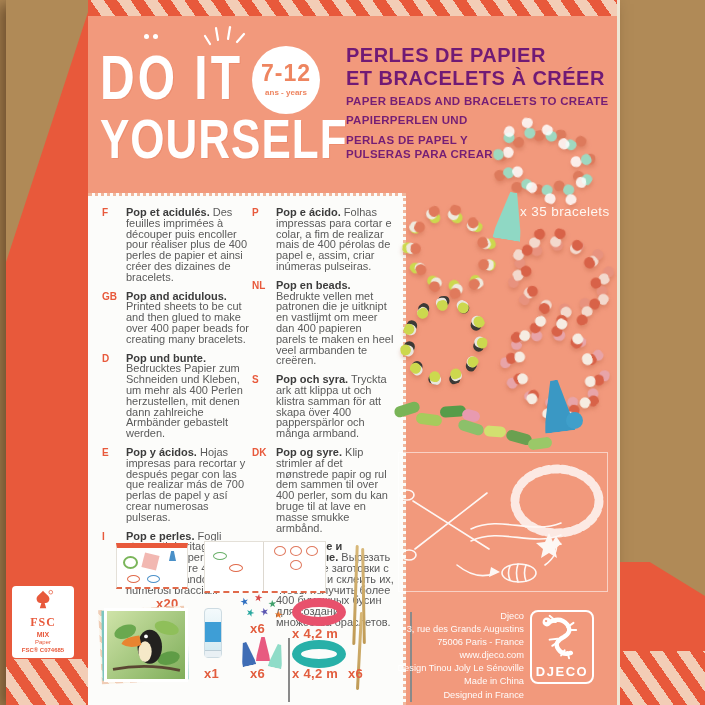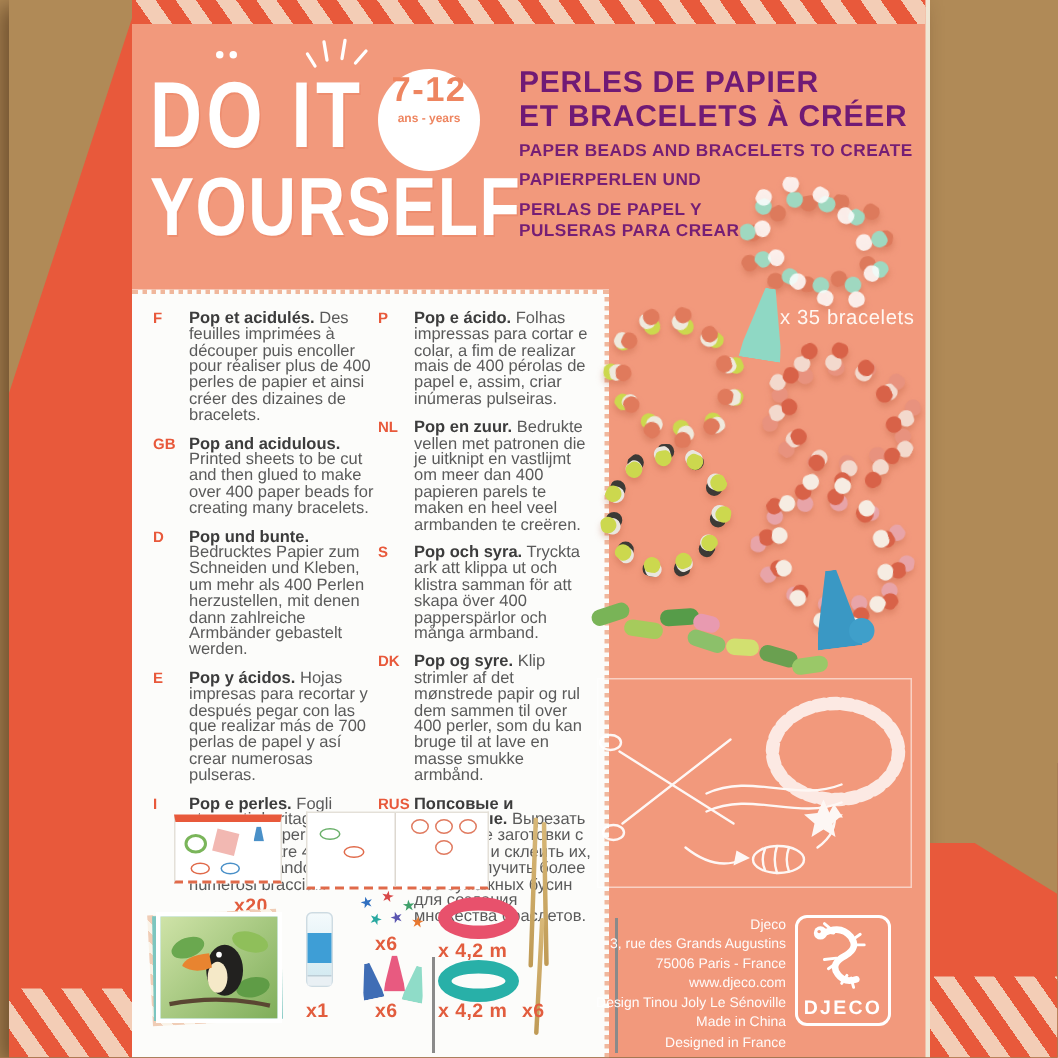--- a/index.html
+++ b/index.html
@@ -19,21 +19,21 @@
   .kraft-wedge{position:absolute;left:0;top:0;width:86px;height:262px;background:#b08a57;
        clip-path:polygon(0 0,100% 0,0 100%);}
   .top-stripes{position:absolute;left:82px;top:0;right:0;height:16px;
        background:repeating-linear-gradient(55deg,#e8593b 0 11px,#f3cdb6 11px 22px);}
 
   
   .logo-line{color:#fff;font-weight:bold;transform-origin:top left;letter-spacing:3px;
        text-shadow:1px 1px 0 rgba(230,120,90,.35);white-space:nowrap;}
   .badge{position:absolute;left:246px;top:46px;width:68px;height:68px;border-radius:50%;
        background:#fff;text-align:center;color:#ee8560;}
-  .badge .range{display:block;font-size:23px;font-weight:bold;margin-top:0;letter-spacing:1px;}
+  .badge .range{display:block;font-size:23px;font-weight:bold;margin-top:14px;letter-spacing:1px;}
   .badge .unit{display:block;font-size:8px;font-weight:bold;margin-top:1px;}
   .umlaut{width:5px;height:5px;border-radius:50%;background:#fff;box-shadow:9px 0 0 #fff;}
 
   
   .title-block{position:absolute;left:340px;top:44px;width:268px;color:#701a75;}
   .t-big{font-size:20px;font-weight:bold;line-height:23px;letter-spacing:.5px;}
   .t-sub{font-size:11.5px;font-weight:bold;line-height:13.5px;letter-spacing:.3px;opacity:.96;}
   .gap4{height:5px;} .gap6{height:7px;}
 
   
@@ -97,20 +97,30 @@
 <body>
 
 <div class="stage">
 
   <div class="box">
 
     <div class="left-band">
       <div class="band-stripes"></div>
     </div>
 
+    <div class="fsc">
+      <svg width="22" height="22" viewBox="0 0 24 24">
+        <path d="M12 2 C9 6 5 7 5 11 c0 3 3 5 5.2 4.2 L8.5 21 h7 l-1.7 -5.8 C16 16 19 14 19 11 c0 -4 -4 -5 -7 -9 z" fill="#e8593b"></path>
+        <circle cx="20.5" cy="3.5" r="2" fill="none" stroke="#e8593b" stroke-width="0.8"></circle>
+      </svg>
+      <div class="name">FSC</div>
+      <div class="mix">MIX</div>
+      <div class="paper">Paper</div>
+      <div class="cert">FSC® C074685</div>
+    </div>
 
     <div class="kraft-wedge"></div>
     <div class="top-stripes"></div>
 
     <div class="abs logo-line" style="left:94px;top:42px;font-size:48px;transform:scaleY(1.3);">DO IT</div>
     <div class="abs umlaut" style="left:138px;top:34px;"></div>
     <svg class="abs" style="left:196px;top:22px;" width="46" height="26" viewBox="0 0 46 26">
       <g stroke="#fff" stroke-width="2.2" stroke-linecap="round">
         <line x1="8" y1="22" x2="3" y2="14"></line>
           <line x1="16" y1="18" x2="14" y2="6"></line>
@@ -160,21 +170,21 @@
           <p><b>Pop e perles.</b> <span>Fogli stampati da ritagliare e poi incollare per realizzare oltre 400 perle di carta, creando così numerosi bracciali.</span></p>
         </div>
       </div>
       <div class="col col2">
         <div class="sect">
           <span class="code">P</span>
           <p><b>Pop e ácido.</b> <span>Folhas impressas para cortar e colar, a fim de realizar mais de 400 pérolas de papel e, assim, criar inúmeras pulseiras.</span></p>
         </div>
         <div class="sect">
           <span class="code">NL</span>
-          <p><b>Pop en zuur.</b> <span>Bedrukte vellen met patronen die je uitknipt en vastlijmt om meer dan 400 papieren parels te maken en heel veel armbanden te creëren.</span></p>
+          <p><b>Pop en beads.</b> <span>Bedrukte vellen met patronen die je uitknipt en vastlijmt om meer dan 400 papieren parels te maken en heel veel armbanden te creëren.</span></p>
         </div>
         <div class="sect">
           <span class="code">S</span>
           <p><b>Pop och syra.</b> <span>Tryckta ark att klippa ut och klistra samman för att skapa över 400 papperspärlor och många armband.</span></p>
         </div>
         <div class="sect">
           <span class="code">DK</span>
           <p><b>Pop og syre.</b> <span>Klip strimler af det mønstrede papir og rul dem sammen til over 400 perler, som du kan bruge til at lave en masse smukke armbånd.</span></p>
         </div>
         <div class="sect">

